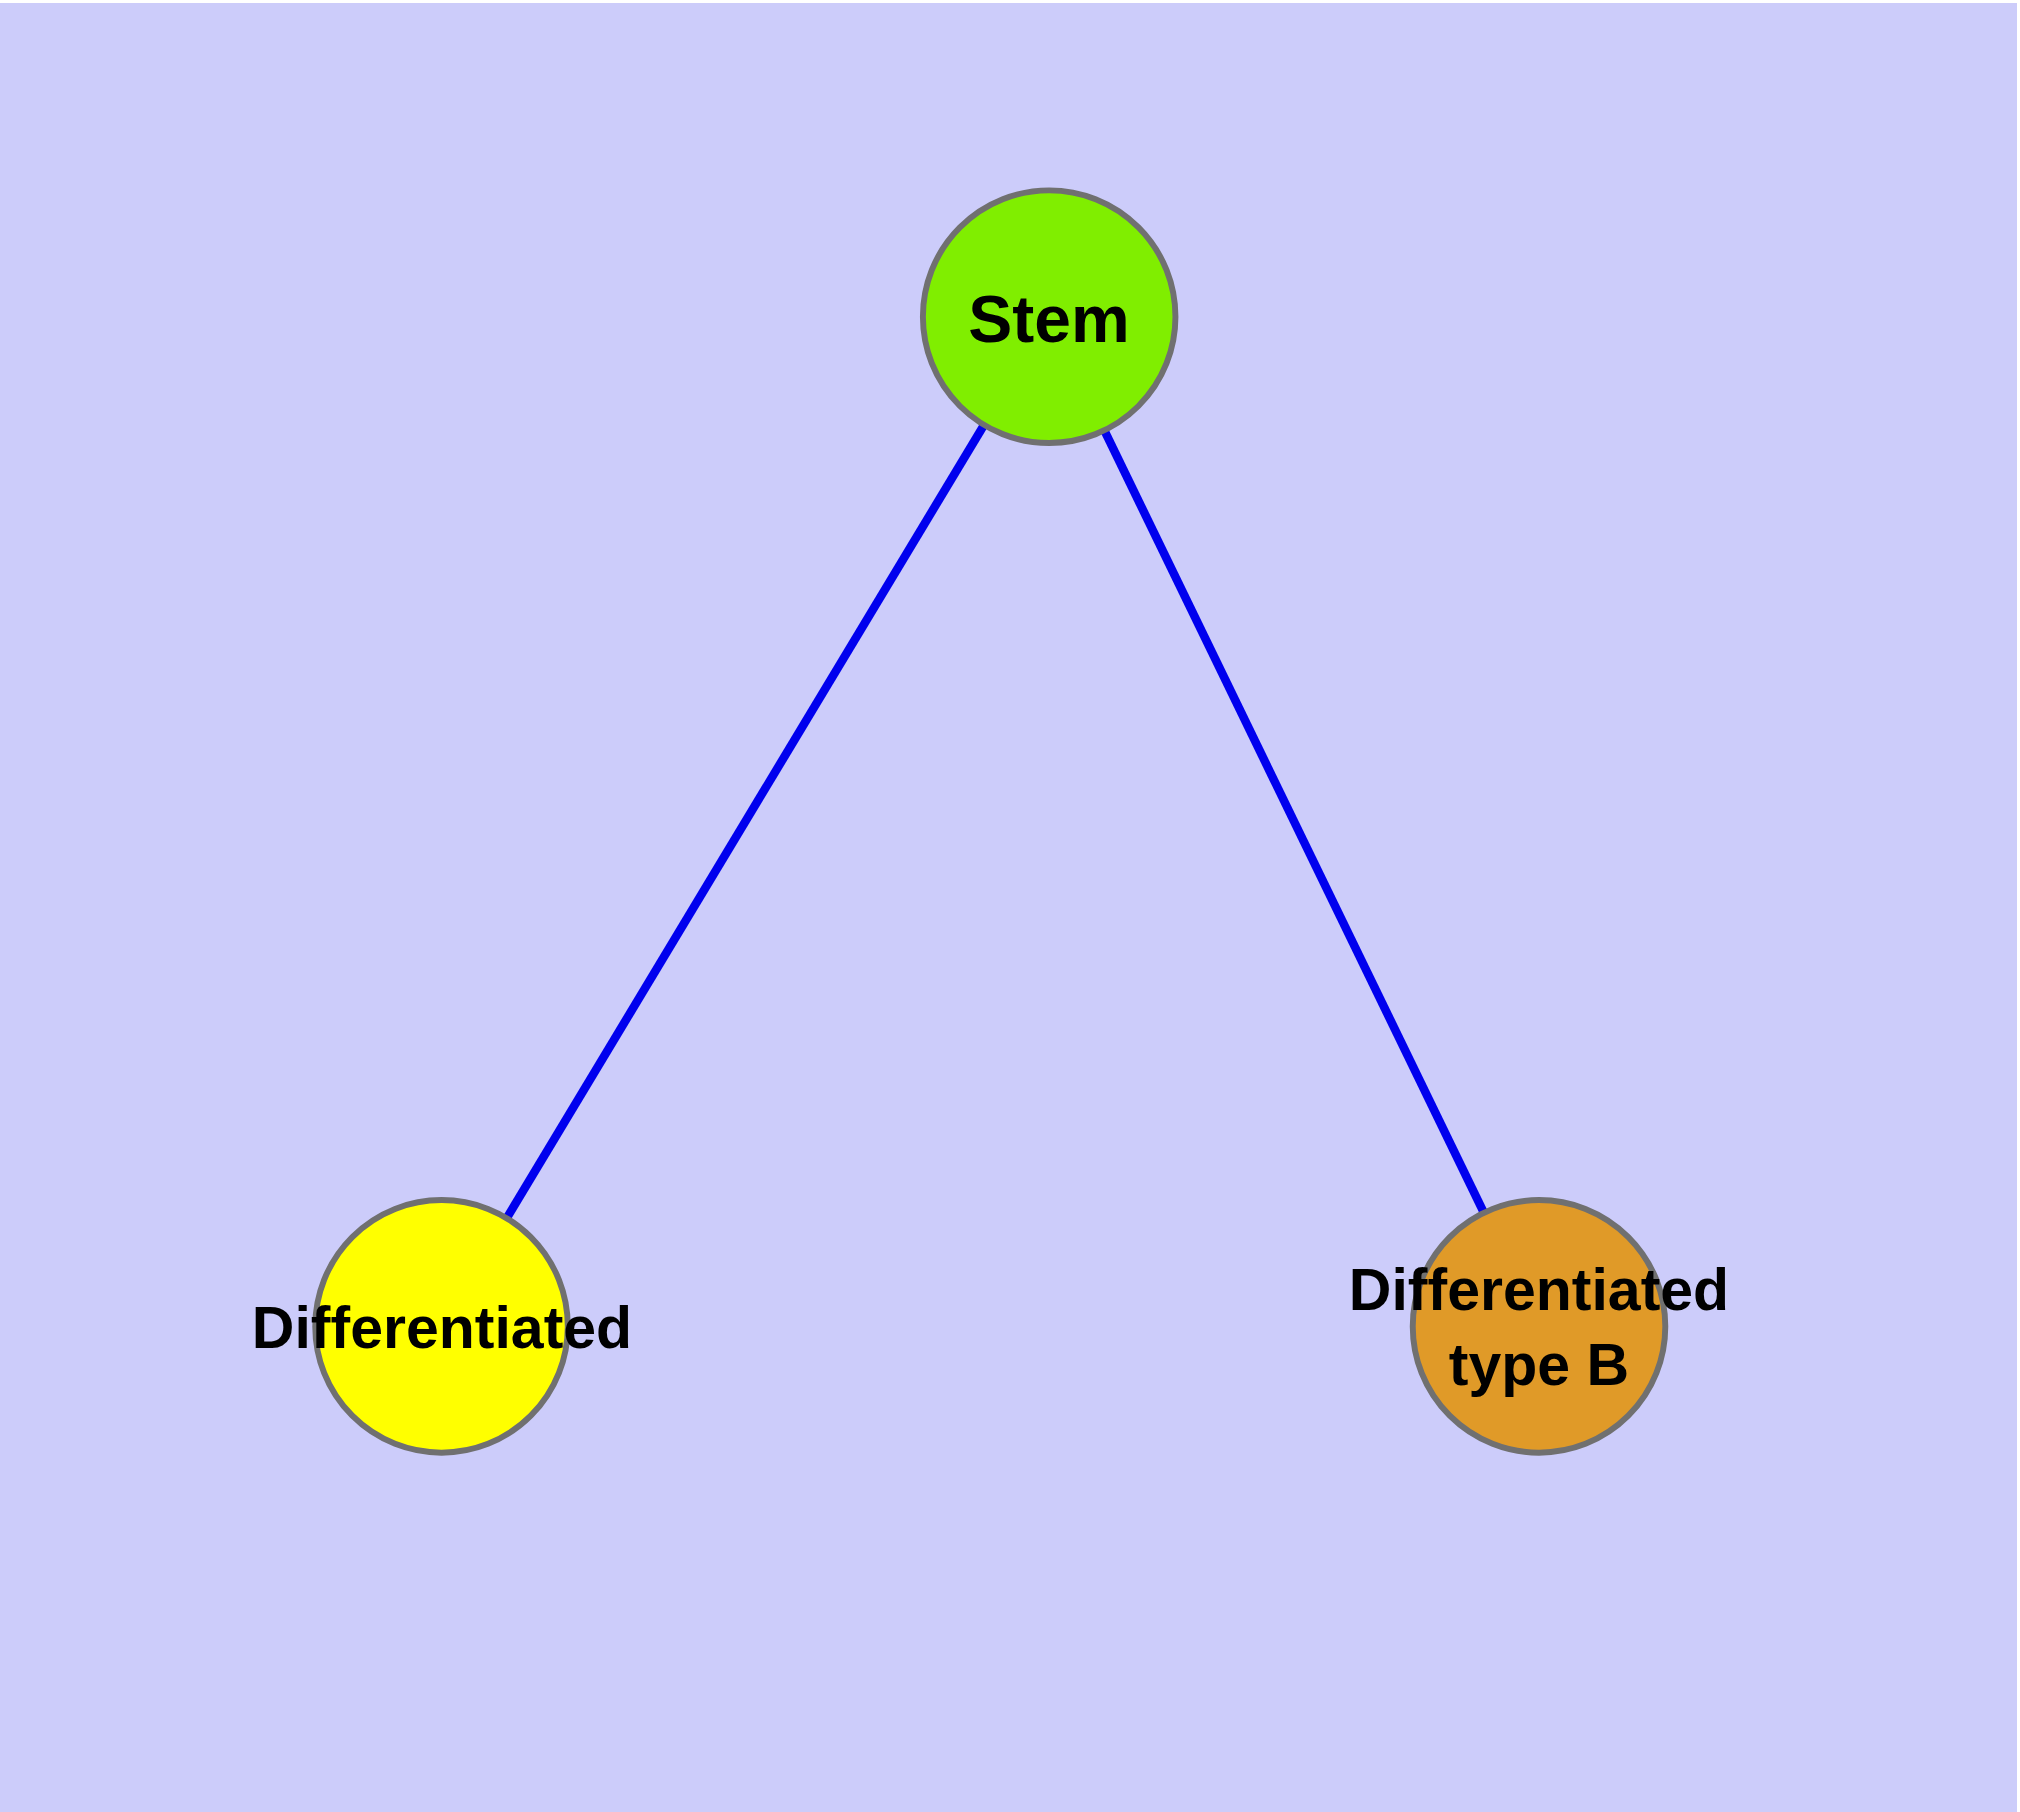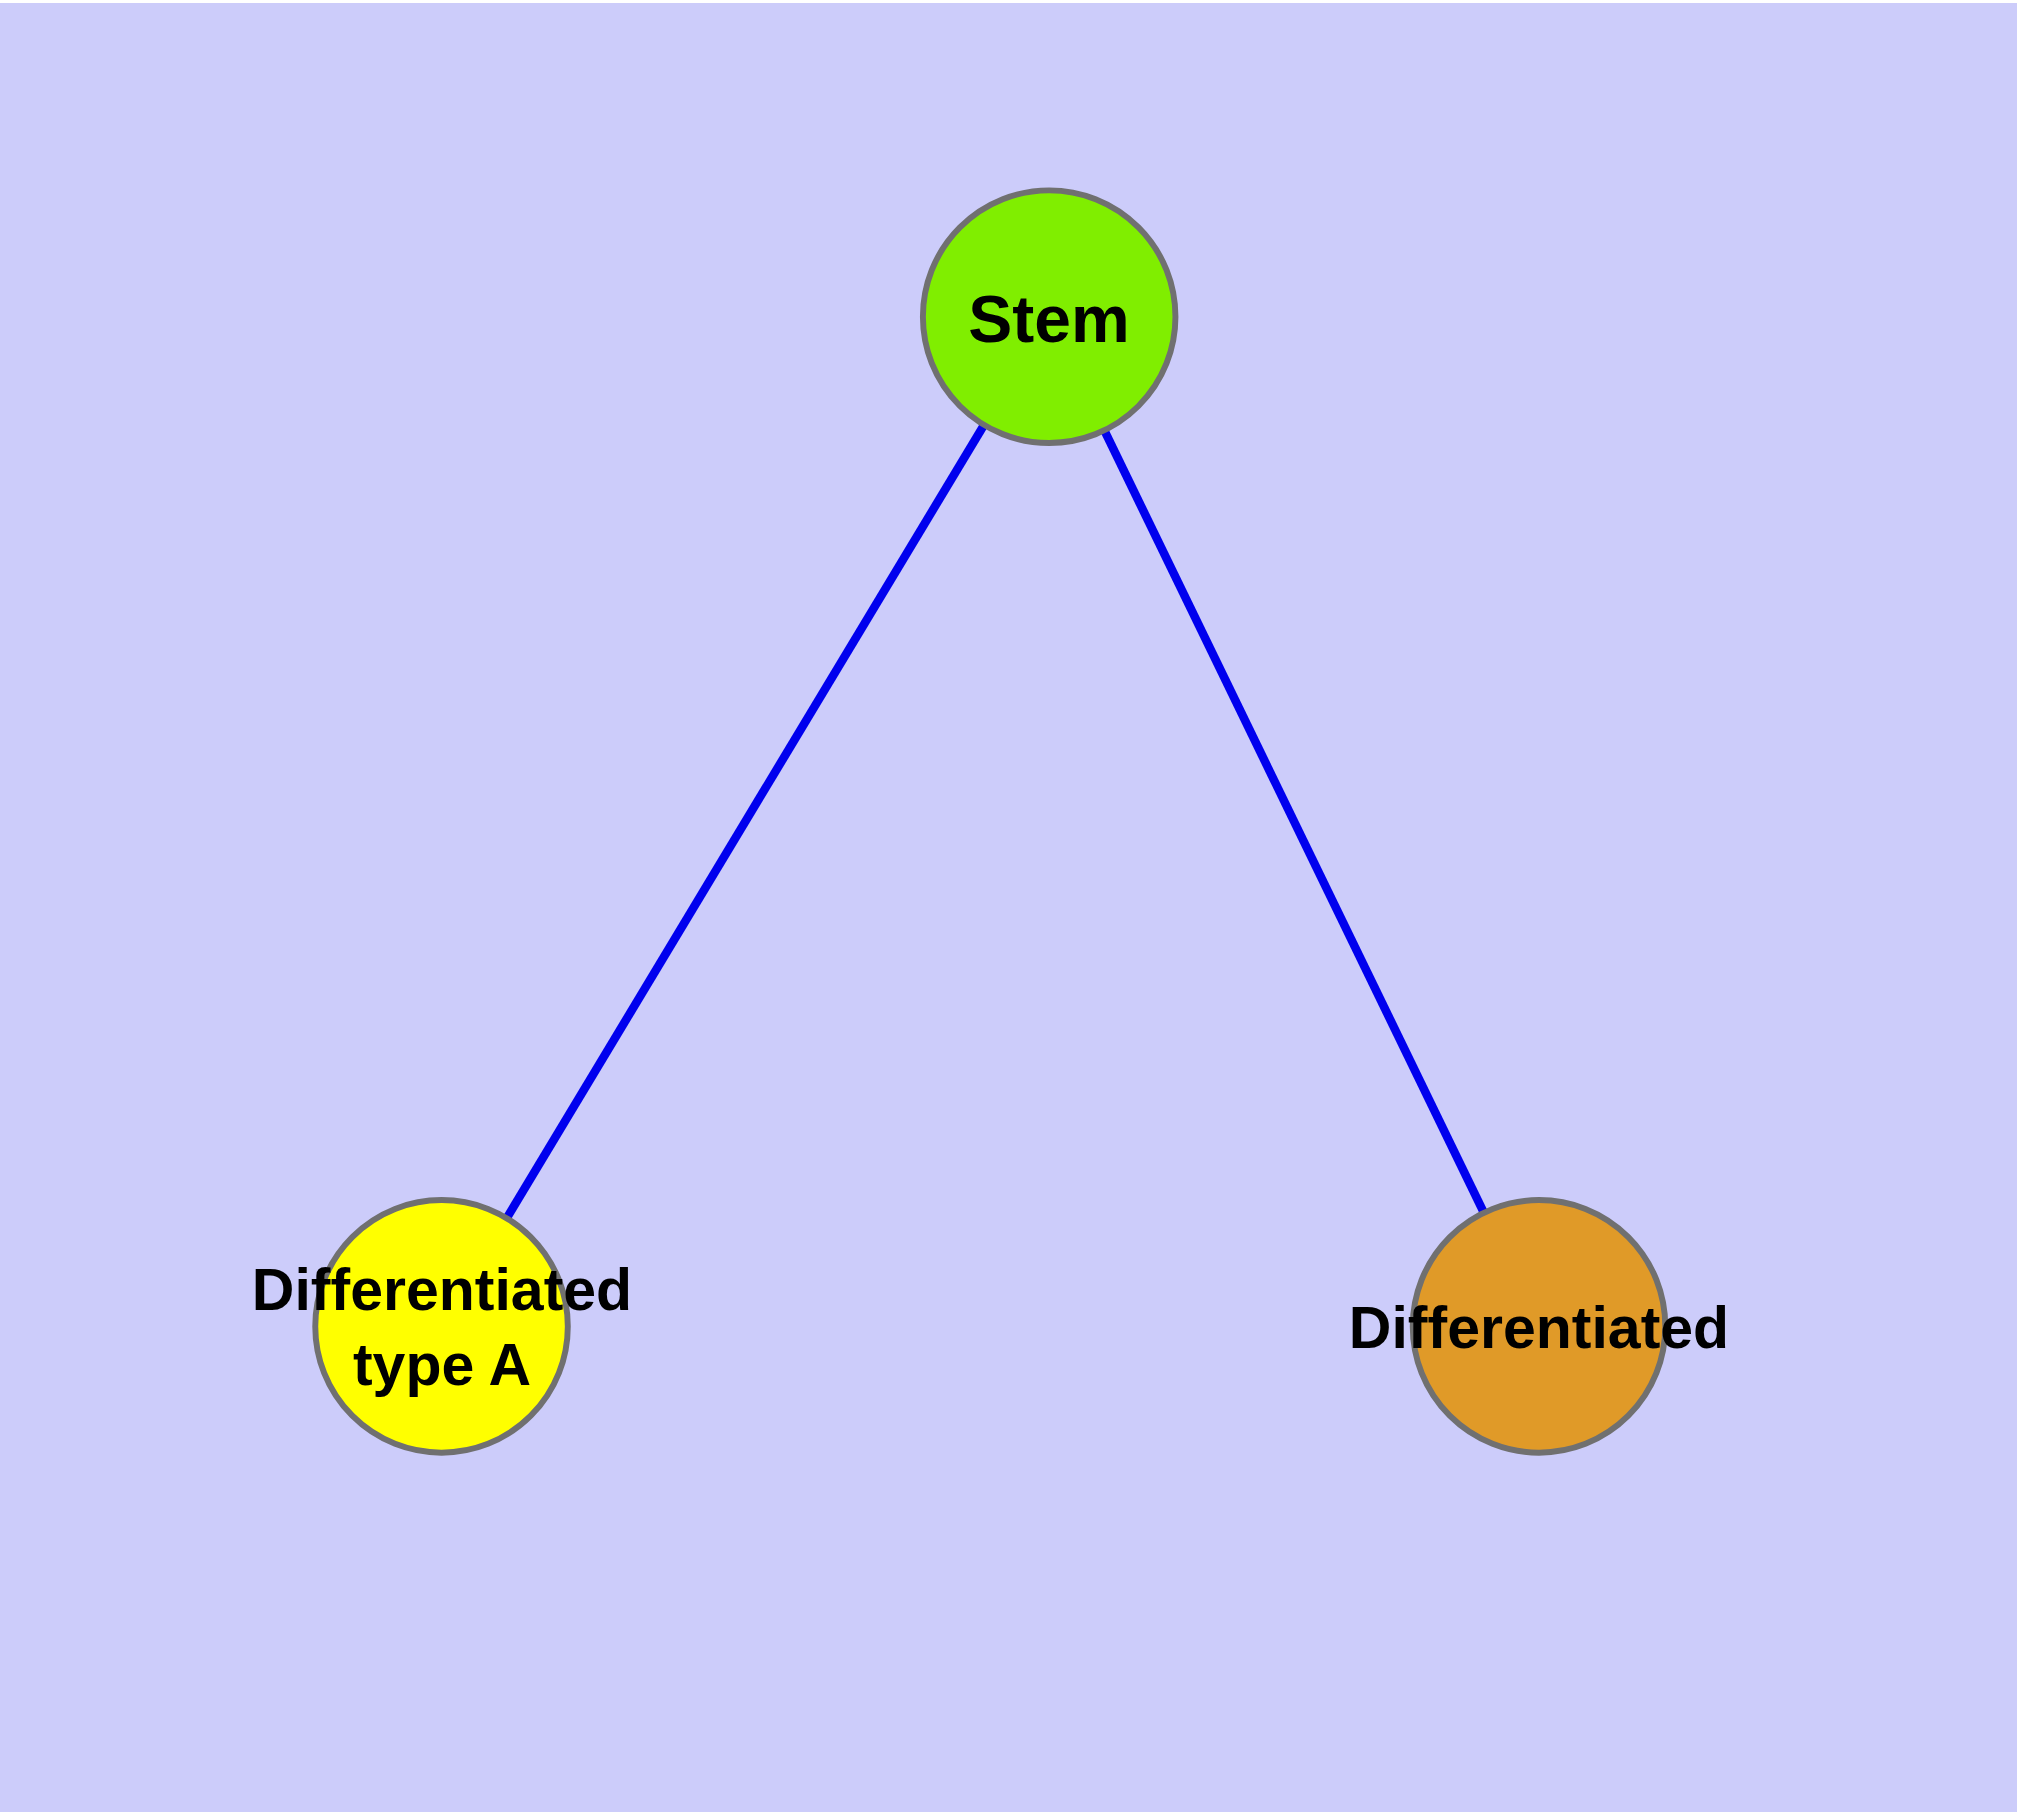--- a/index.html
+++ b/index.html
@@ -66,22 +66,22 @@
         <circle cx="1816" cy="1561" r="149" fill="#e09a28" stroke="#707070" stroke-width="7"></circle>
       </g>
     </svg>
 
     <div class="node-label stem" style="left:1049px; top:316px;">
       <div>Stem</div>
     </div>
 
     <div class="node-label leaf" style="left:442px; top:1326px;">
       <div>Differentiated</div>
-      <div>type A</div>
     </div>
 
     <div class="node-label leaf" style="left:1539px; top:1326px;">
       <div>Differentiated</div>
+      <div>type B</div>
     </div>
 
   </div>
 </div>
 
 
 </body></html>

